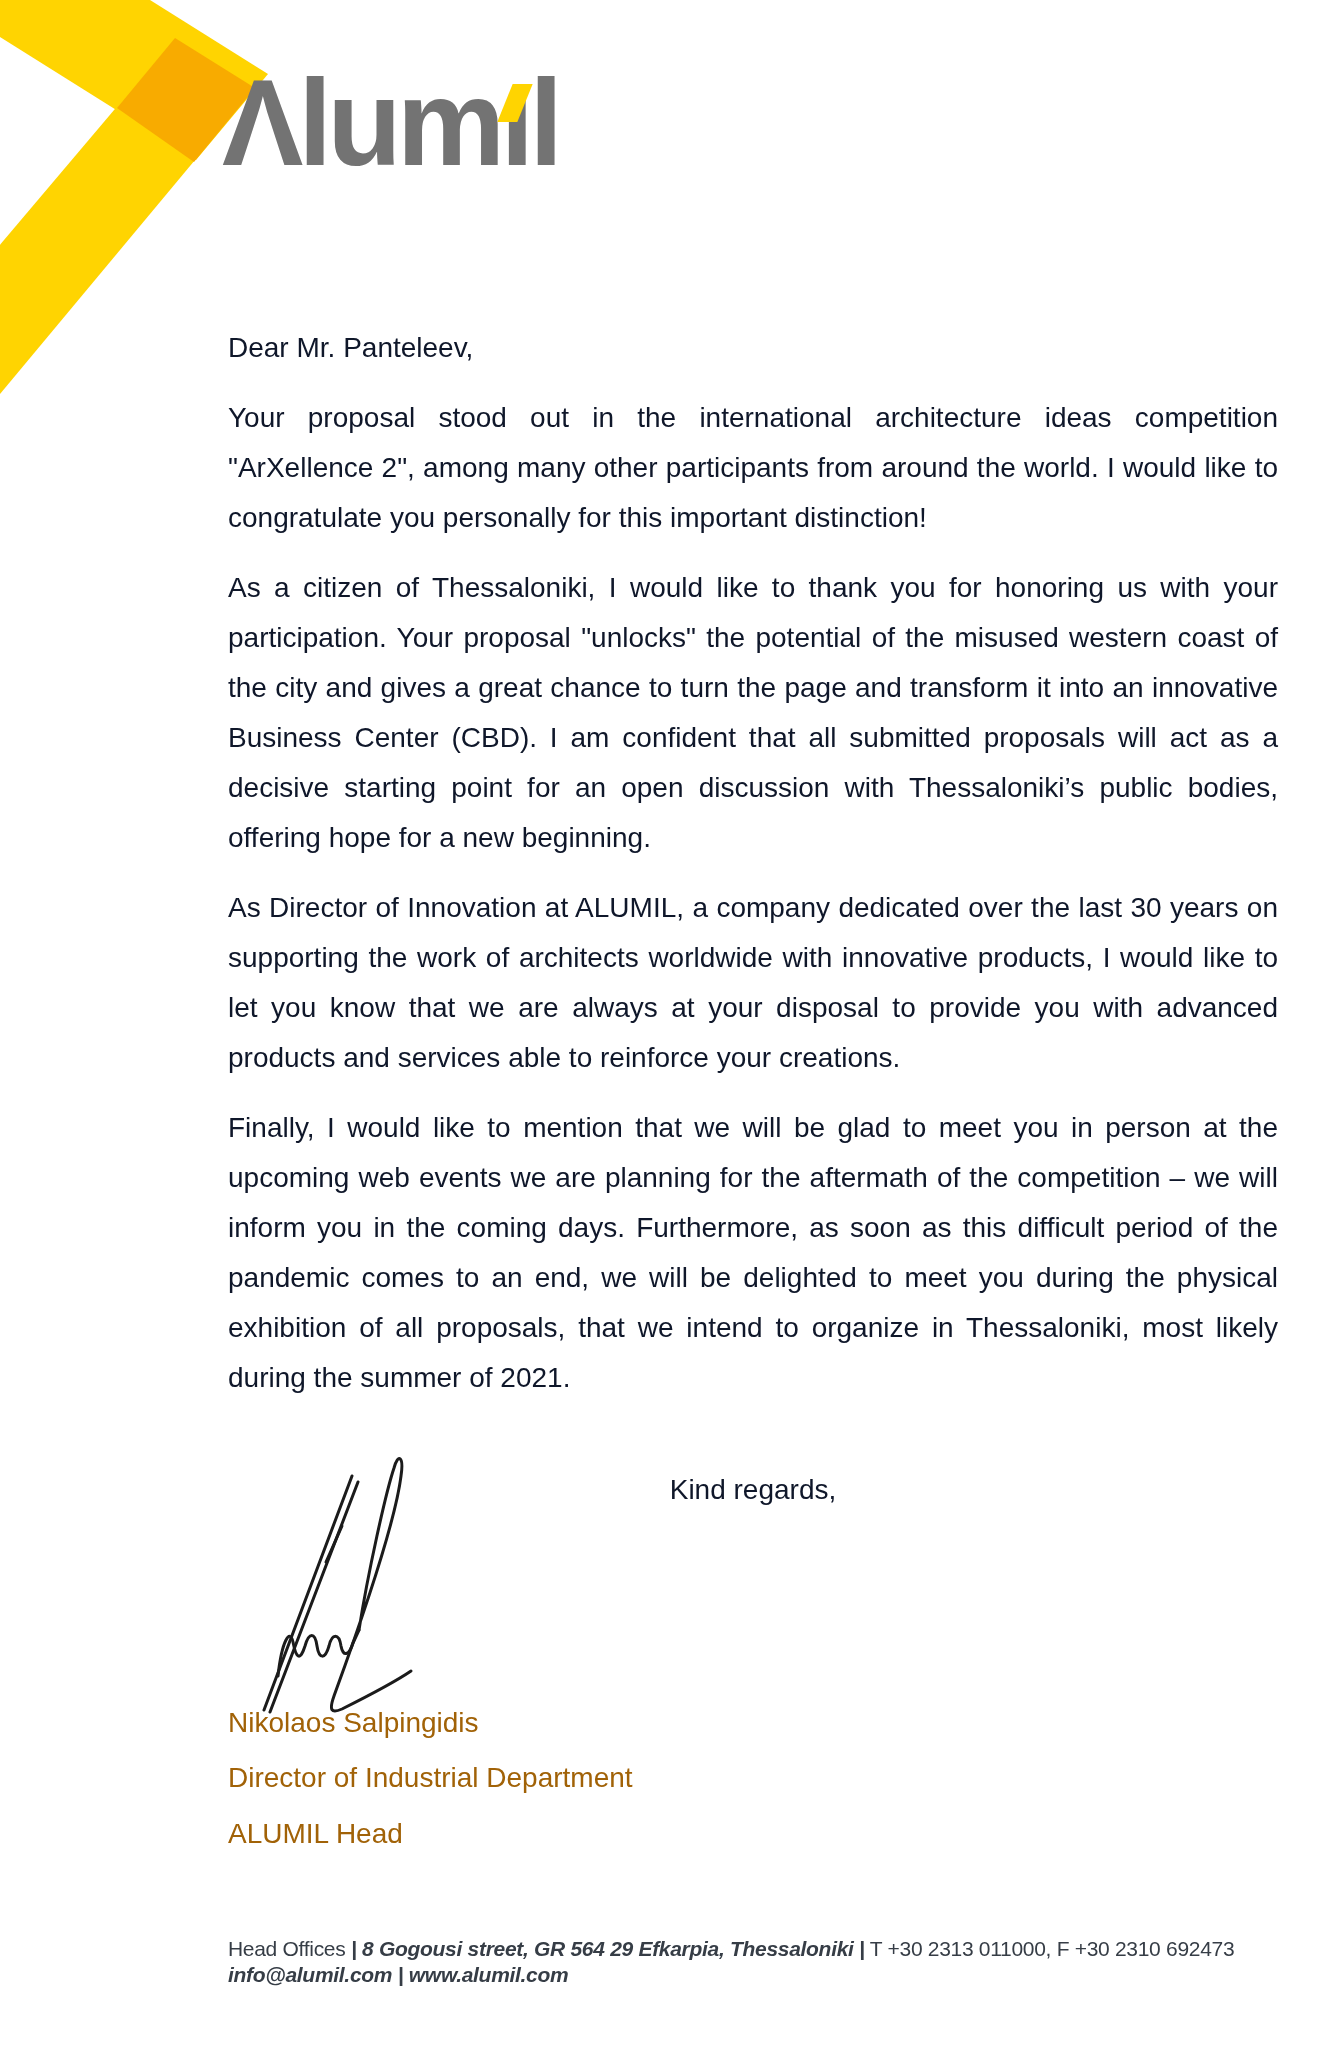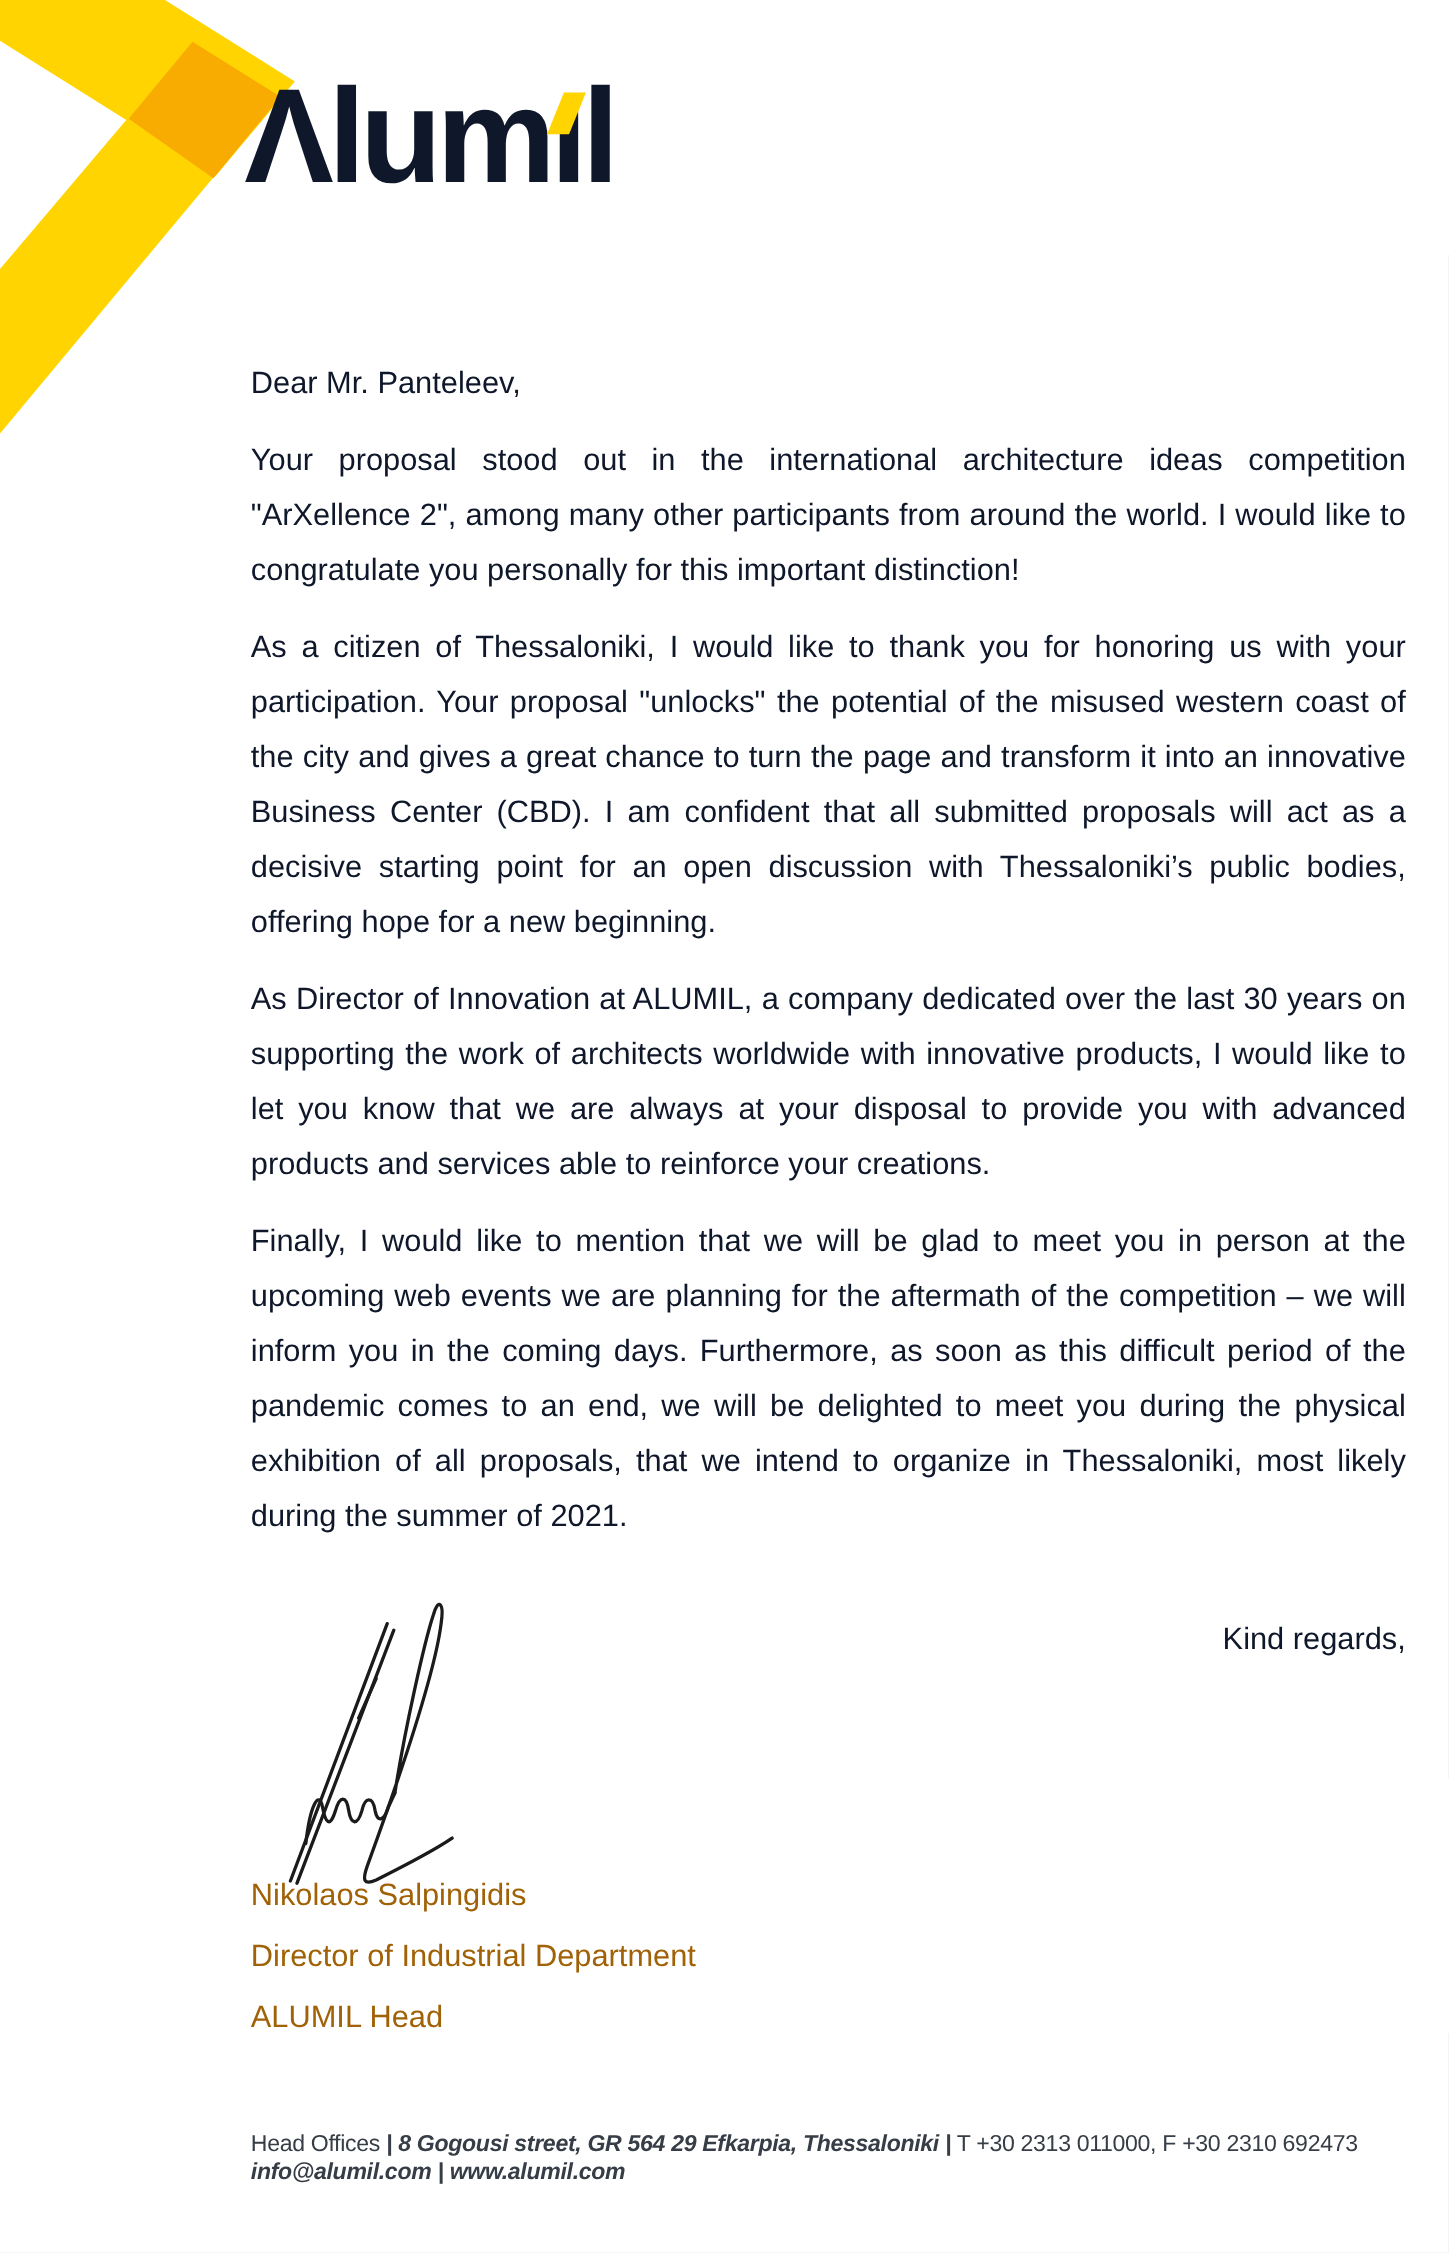--- a/index.html
+++ b/index.html
@@ -14,41 +14,41 @@
 
   
   .chevron{position:absolute;left:0;top:0;}
 
   
   .logo{
     position:absolute;left:222px;top:62px;
     font-weight:bold;
     font-size:122px;line-height:122px;
     letter-spacing:-5px;
-    color:#0f172a;
+    color:#737373;
     white-space:nowrap;
   }
   .logo-i{position:relative;display:inline-block;}
   .logo-i::before{
     content:"";
     position:absolute;
     left:5px;top:22px;
     width:20px;height:38px;
     background:#ffd401;
     transform:skewX(-22deg);
   }
 
   
   .content{
     position:absolute;left:228px;top:323px;width:1050px;
     font-size:28px;line-height:50px;color:#0f172a;
   }
   .content p{margin:0 0 20px 0;text-align:justify;}
   .content p.salutation{text-align:left;}
-  .content p.closing{margin-top:62px;text-align:right;}
+  .content p.closing{margin-top:62px;text-align:center;}
 
   
   .signature-svg{position:absolute;left:248px;top:1440px;}
   .sig-line{position:absolute;left:228px;font-size:28px;line-height:40px;color:#a16207;}
   .sig-name{top:1703px;}
   .sig-title{top:1758px;}
   .sig-company{top:1814px;}
 
   
   .footer{

